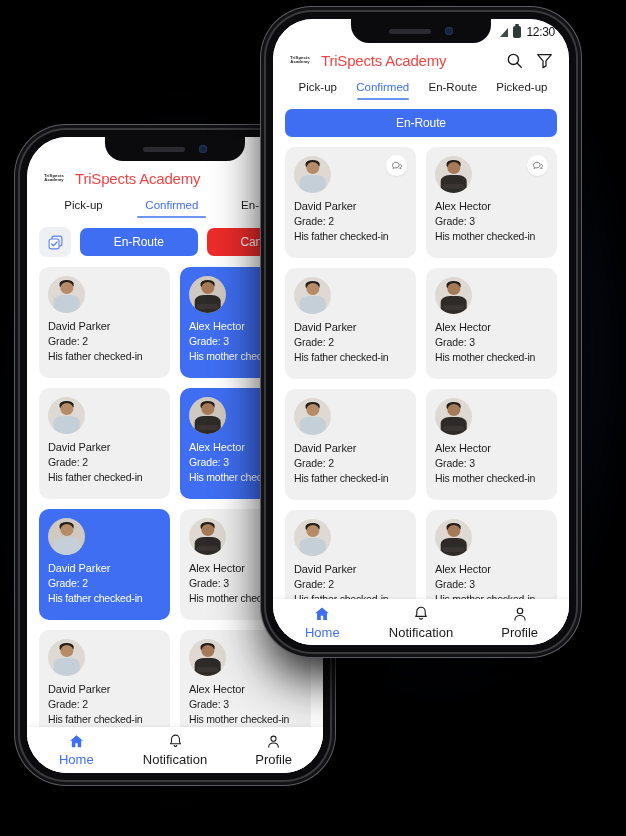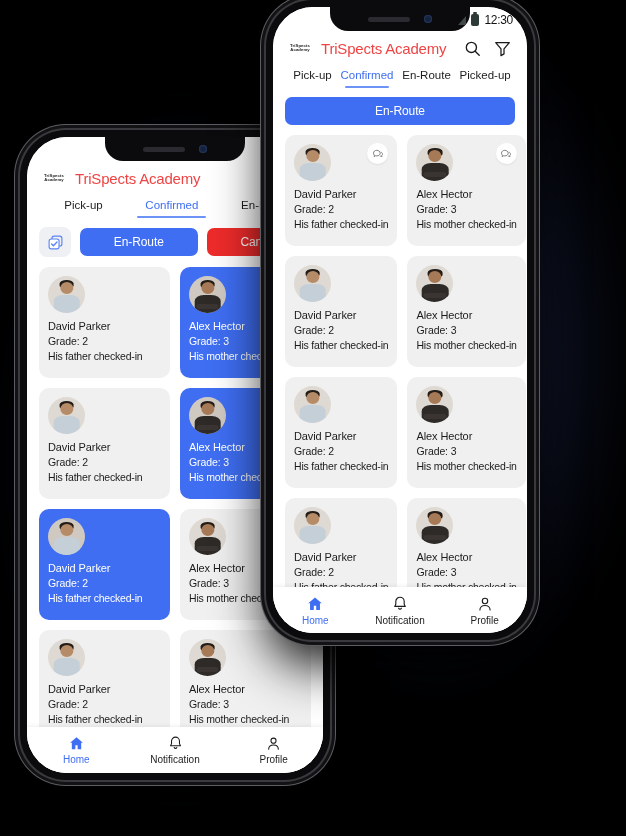--- a/index.html
+++ b/index.html
@@ -260,21 +260,21 @@
     position: relative;
   }
   .navitem {
     flex: 1 1 0;
     display: flex;
     flex-direction: column;
     align-items: center;
     justify-content: center;
     gap: 2px;
   }
-  .navlabel { font-size: 10px; color: #1b1b1b; }
+  .navlabel { font-size: 13px; color: #1b1b1b; }
   .navitem.active .navlabel { color: #3f6ef2; }
 
   
   .av-head {
     position: absolute;
     left: 50%; transform: translateX(-50%);
     top: 16%;
     width: 36%; height: 33%;
     border-radius: 50%;
   }
@@ -302,21 +302,21 @@
     left: 50%; transform: translateX(-50%);
     bottom: 10%;
     width: 62%; height: 14%;
     border-radius: 6px;
     background: #3a3532;
   }
 
   
   #phone-back  { left: 20px; top: 130px; width: 310px; height: 650px; }
   #phone-back  .notch { width: 140px; height: 24px; }
-  #phone-front { left: 266px; top: 0; width: 268px; height: 640px; }
+  #phone-front { left: 266px; top: 12px; width: 310px; height: 640px; }
   #phone-front .notch { width: 140px; height: 24px; }
 </style>
 </head>
 <body>
 
 <div id="stage">
 
   <div class="glow glow-back"></div>
   <div class="glow glow-front"></div>
 

